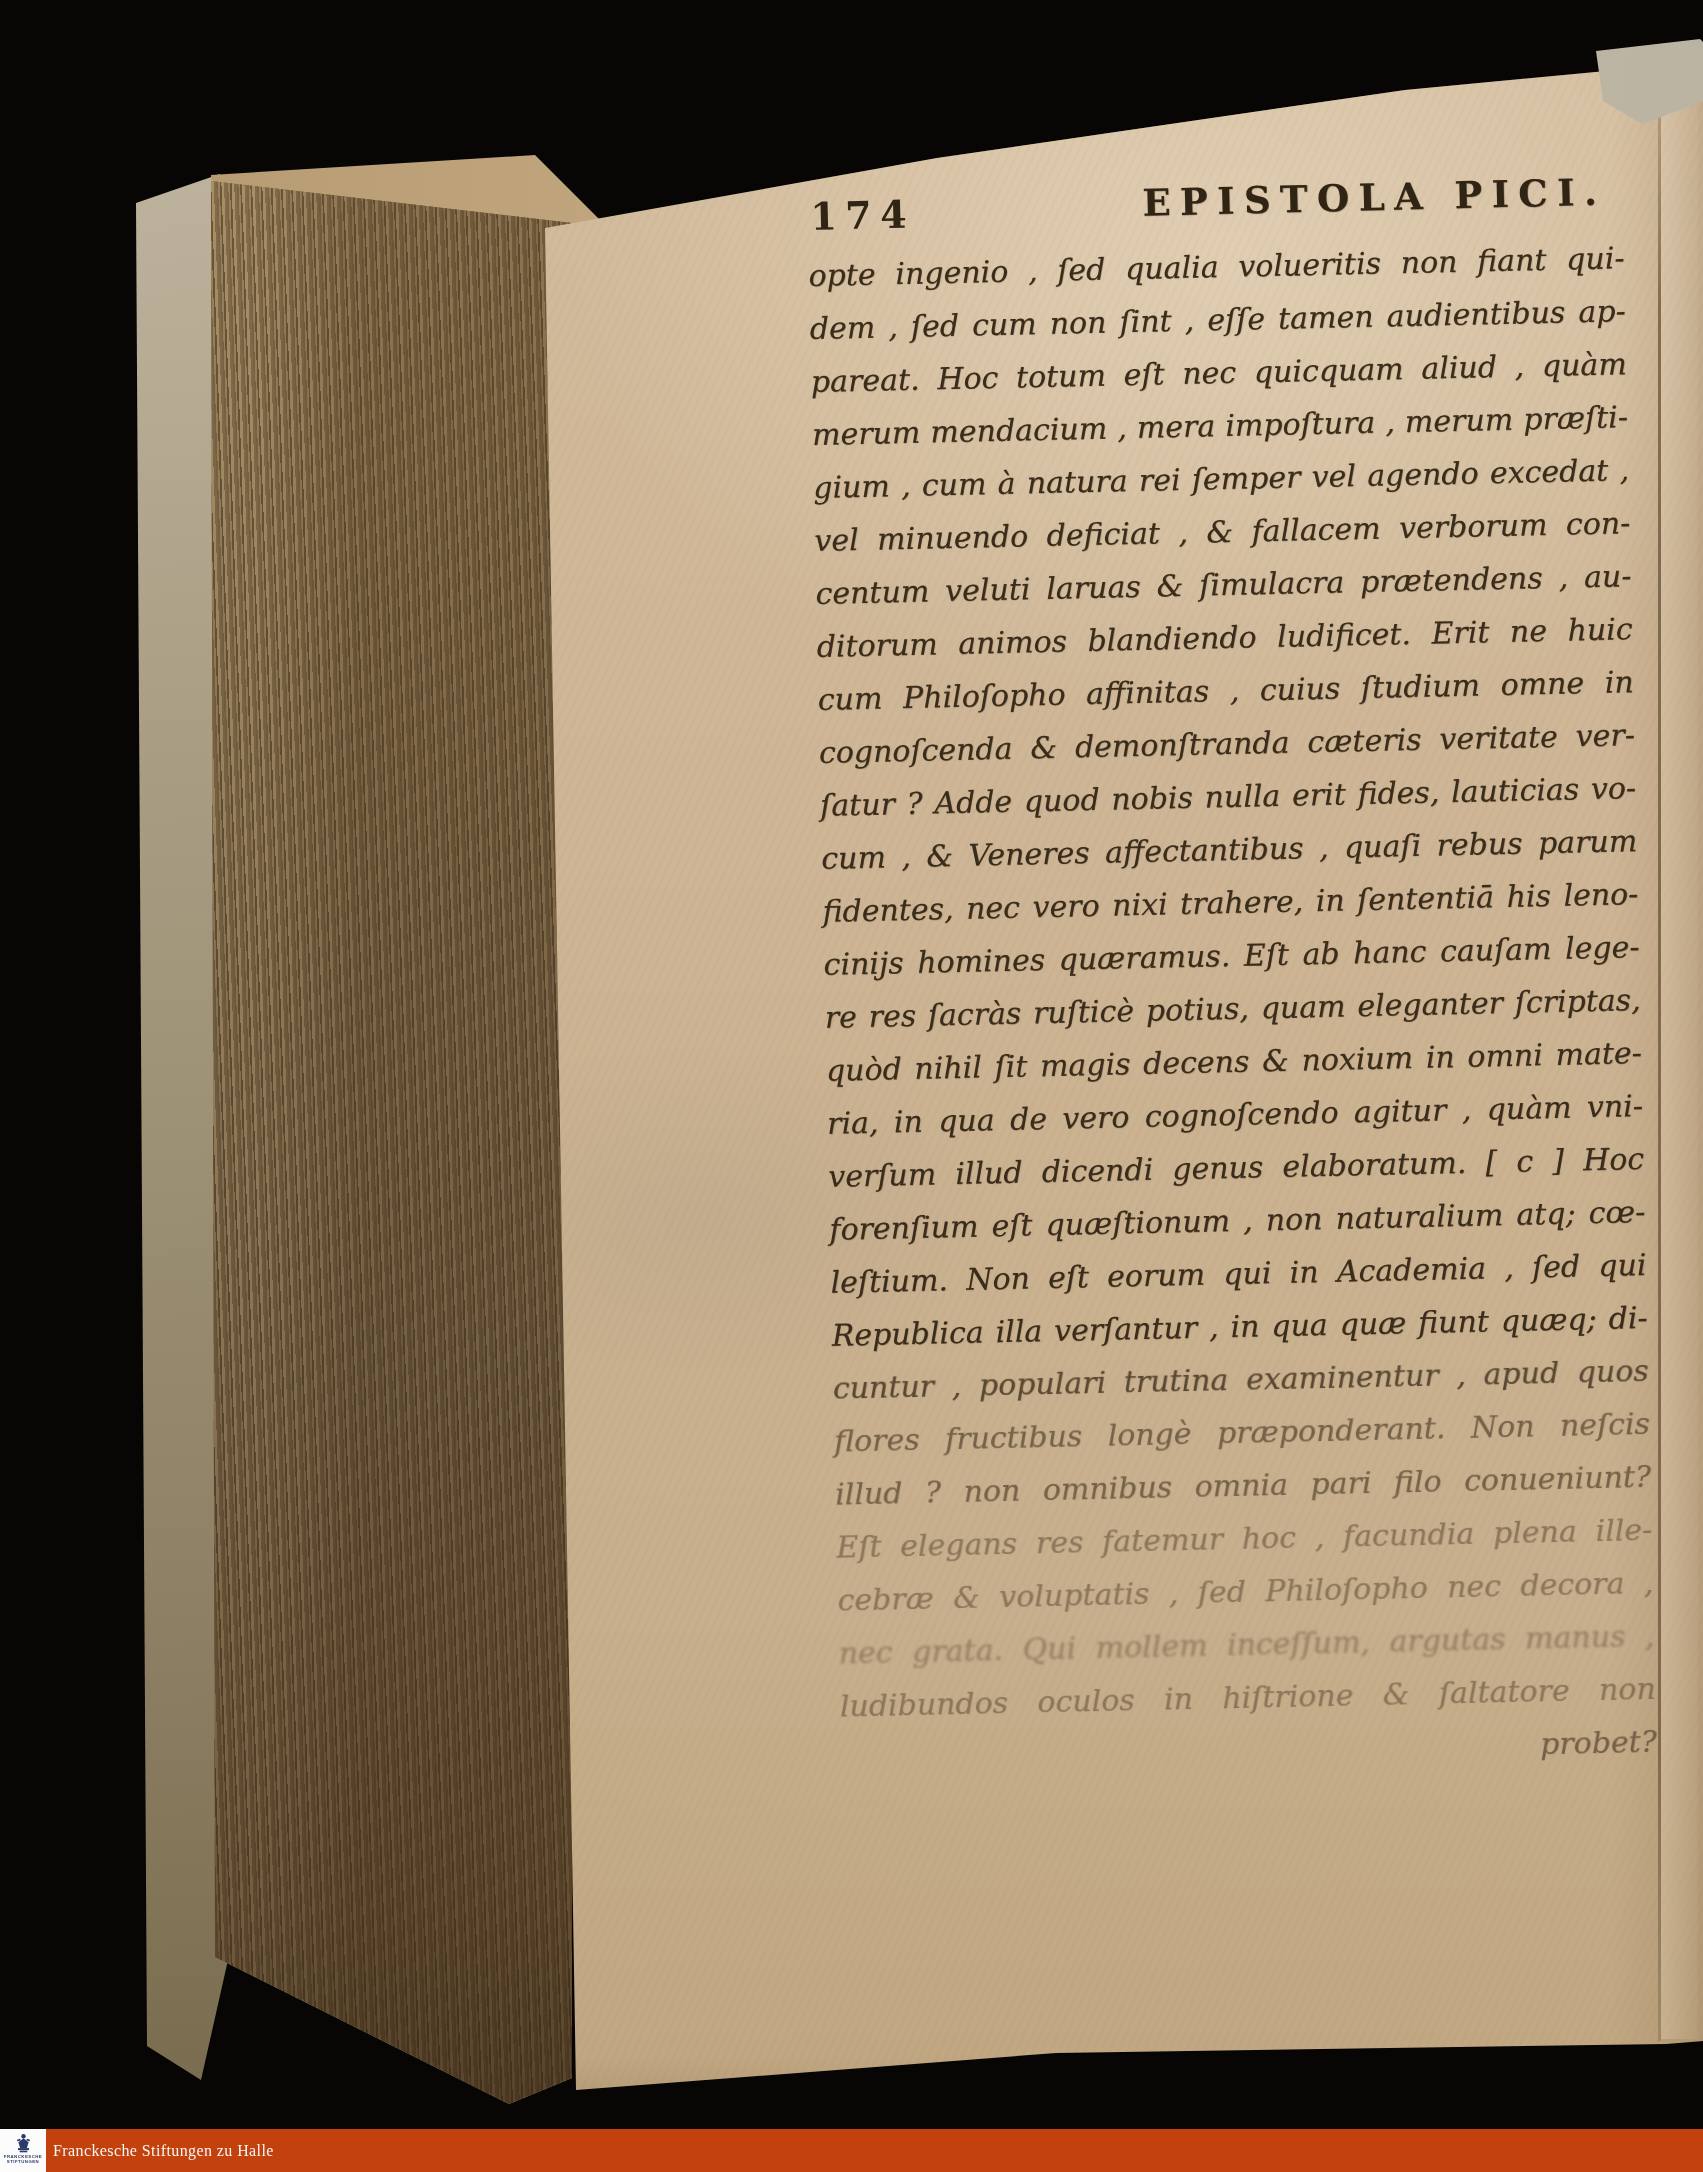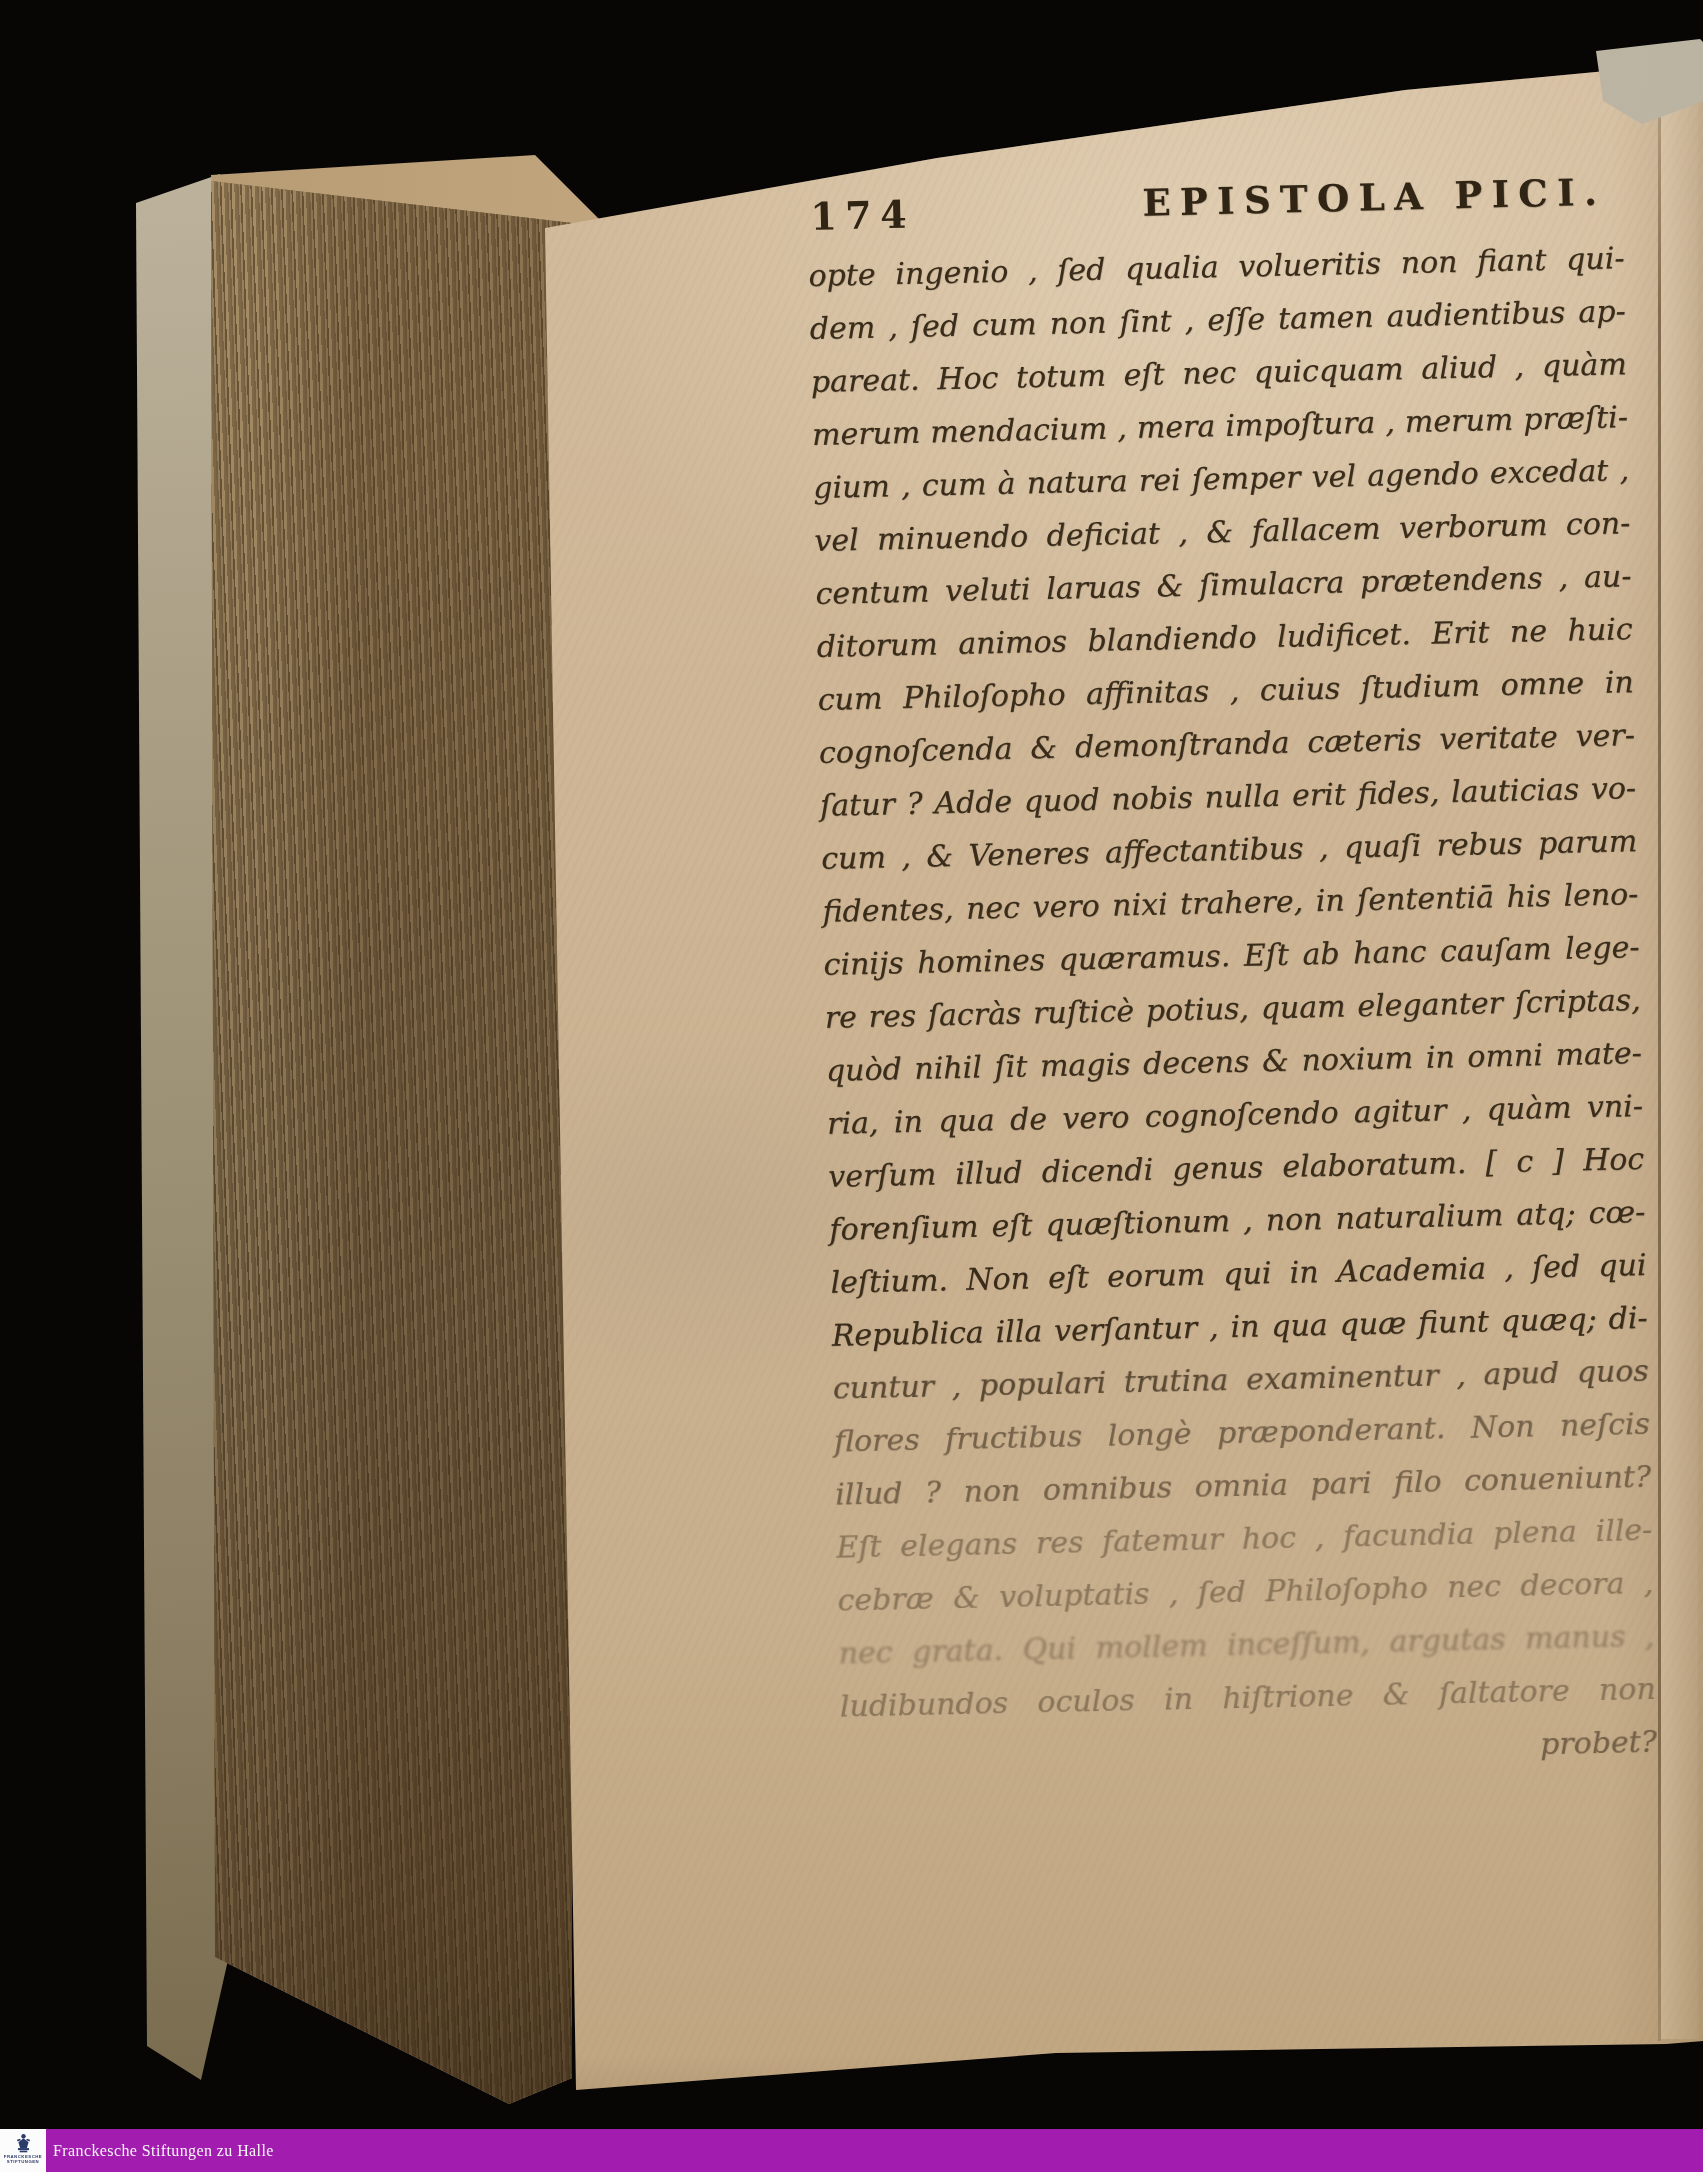--- a/index.html
+++ b/index.html
@@ -61,21 +61,21 @@
     text-shadow:0.4px 0.4px 0.8px rgba(46,32,16,.55);}
   .line-right{height:53px;line-height:53px;font-size:30px;font-style:italic;text-align:right;
     text-shadow:0.4px 0.4px 0.8px rgba(46,32,16,.55);}
   .fade-0{opacity:1;}
   .fade-1{opacity:.78;filter:blur(0.3px);}
   .fade-2{opacity:.58;filter:blur(0.4px);}
   .fade-3{opacity:.42;filter:blur(0.7px);}
   .fade-4{opacity:.33;filter:blur(0.9px);}
 
   
-  .bar{position:absolute;left:0;bottom:0;width:1704px;height:44px;background:#a21caf;z-index:20;}
+  .bar{position:absolute;left:0;bottom:0;width:1704px;height:44px;background:#c2410c;z-index:20;}
   .bar-label{position:absolute;left:53px;top:50%;transform:translateY(-52%);
     font-family:"Liberation Serif",serif;font-size:16px;color:#f7f7f7;letter-spacing:0.4px;}
   .logo-box{position:absolute;left:0;bottom:0;width:46px;height:44px;background:#fcfcfc;
     display:flex;flex-direction:column;align-items:center;justify-content:flex-start;padding-top:2.6px;box-sizing:border-box;}
   .logo-glyph{width:17px;height:22px;flex:0 0 auto;}
   .logo-text{font-family:"Liberation Sans",sans-serif;font-size:4.3px;line-height:5.1px;
     letter-spacing:0.5px;color:#2b3c6b;text-align:center;font-weight:700;}
 </style>
 </head>
 <body>

